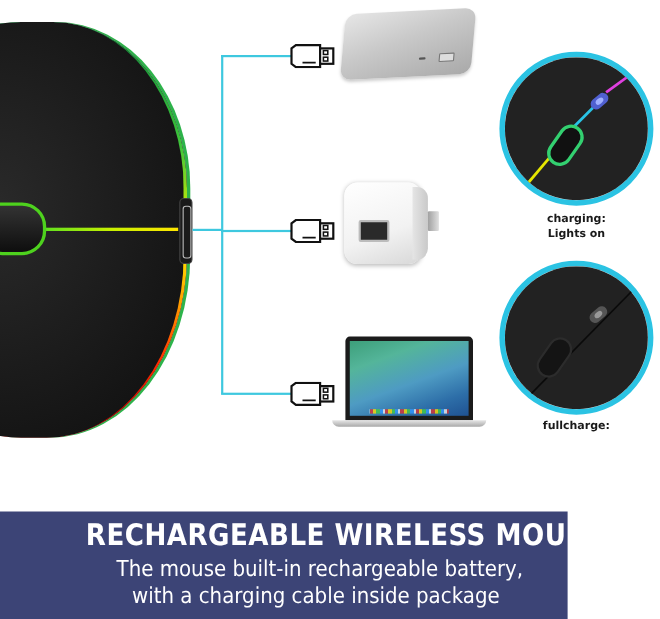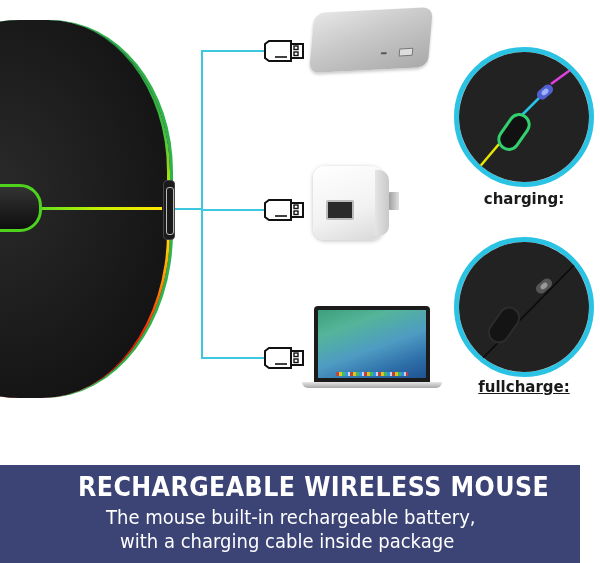--- a/index.html
+++ b/index.html
@@ -50,24 +50,24 @@
   .laptop { position: absolute; left: 302px; top: 306px; width: 140px; height: 86px; }
   .laptop .lid { position: absolute; left: 12px; top: 0; width: 116px; height: 76px; background: #1b1b1b; border-radius: 4px 4px 0 0; padding: 4px; }
   .laptop .screen { width: 100%; height: 100%; background: linear-gradient(160deg, #3d9f7a 0%, #54b59a 25%, #4e9bc3 55%, #2d6ea8 80%, #1f5292 100%); position: relative; }
   .laptop .dock { position: absolute; left: 18px; right: 18px; bottom: 2px; height: 4px; background: repeating-linear-gradient(90deg,#d33 0 3px,#fd0 3px 6px,#4c4 6px 9px,#39f 9px 12px,#eee 12px 14px); opacity: .8; }
   .laptop .base { position: absolute; left: 0; top: 76px; width: 140px; height: 6px; background: linear-gradient(180deg,#e6e6e6,#a8a8a8); border-radius: 0 0 6px 6px; }
 
   
   .inset { position: absolute; width: 140px; height: 140px; border-radius: 50%; border: 5px solid #2bc3e3; overflow: hidden;
            background: #ffffff; }
   .inset-svg { position: absolute; left: 0; top: 0; }
-  .inset-caption { position: absolute; width: 140px; text-align: center; font-family: "DejaVu Sans", sans-serif; font-weight: bold; font-size: 15px; line-height: 13px; color: #1a1a1a; }
+  .inset-caption { position: absolute; width: 140px; text-align: center; font-family: "DejaVu Sans", sans-serif; font-weight: bold; font-size: 10px; line-height: 13px; color: #1a1a1a; }
 
   
-  .banner { position: absolute; left: 0; top: 465px; width: 580px; height: 98px; background: #3c4476; color: #ffffff; }
+  .banner { position: absolute; left: 0; top: 465px; width: 516px; height: 98px; background: #3c4476; color: #ffffff; }
   .banner-title { position: absolute; left: 78px; top: 6px; width: 480px; font-family: "DejaVu Sans", sans-serif; font-weight: bold;
                   font-size: 27px; letter-spacing: 0.5px; white-space: nowrap; transform: scaleX(0.88); transform-origin: 0 0; }
   .banner-sub { position: absolute; font-family: "DejaVu Sans", sans-serif; font-size: 20px; white-space: nowrap; transform: scaleX(0.9); transform-origin: 0 0; }
 </style>
 </head>
 <body>
 
 <div class="stage">
 
   <div class="mouse"></div>
@@ -134,36 +134,37 @@
         <rect x="36" y="70" width="38" height="20" rx="10" fill="#111" stroke="#33d070" stroke-width="3"></rect>
       </g>
       <g transform="rotate(-40 86 40)">
         <rect x="77" y="35" width="18" height="10" rx="5" fill="#5060d0"></rect>
         <ellipse cx="86" cy="40" rx="4" ry="2.5" fill="#a0b0ff"></ellipse>
       </g>
     </svg>
   </div>
   <div class="inset-caption" style="left:454px; top:193px;">
     <div>charging:</div>
+    <div>Lights on</div>
   </div>
 
   <div class="inset" style="left:454px; top:237px;">
     <svg class="inset-svg" width="130" height="130" viewBox="0 0 130 130">
       <polygon points="0,28 60,-10 140,-10 140,140 0,140" fill="#222"></polygon>
       <line x1="20" y1="120" x2="120" y2="18" stroke="#0a0a0a" stroke-width="1.5"></line>
       <g transform="rotate(-55 45 83)">
         <rect x="26" y="73" width="38" height="20" rx="10" fill="#141414" stroke="#2c2c2c" stroke-width="2"></rect>
       </g>
       <g transform="rotate(-40 85 44)">
         <rect x="76" y="39" width="18" height="10" rx="5" fill="#555"></rect>
         <ellipse cx="85" cy="44" rx="4" ry="2.5" fill="#999"></ellipse>
       </g>
     </svg>
   </div>
-  <div class="inset-caption" style="left:454px; top:381px;text-decoration:underline;">
+  <div class="inset-caption" style="left:454px; top:381px;">
     <div>fullcharge:</div>
   </div>
 </div>
 
 <div class="banner">
   <div class="banner-title">RECHARGEABLE WIRELESS MOUSE</div>
   <div class="banner-sub" style="left:106px; top:40px;">The mouse built-in rechargeable battery,</div>
   <div class="banner-sub" style="left:120px; top:64px;">with a charging cable inside package</div>
 </div>
 

